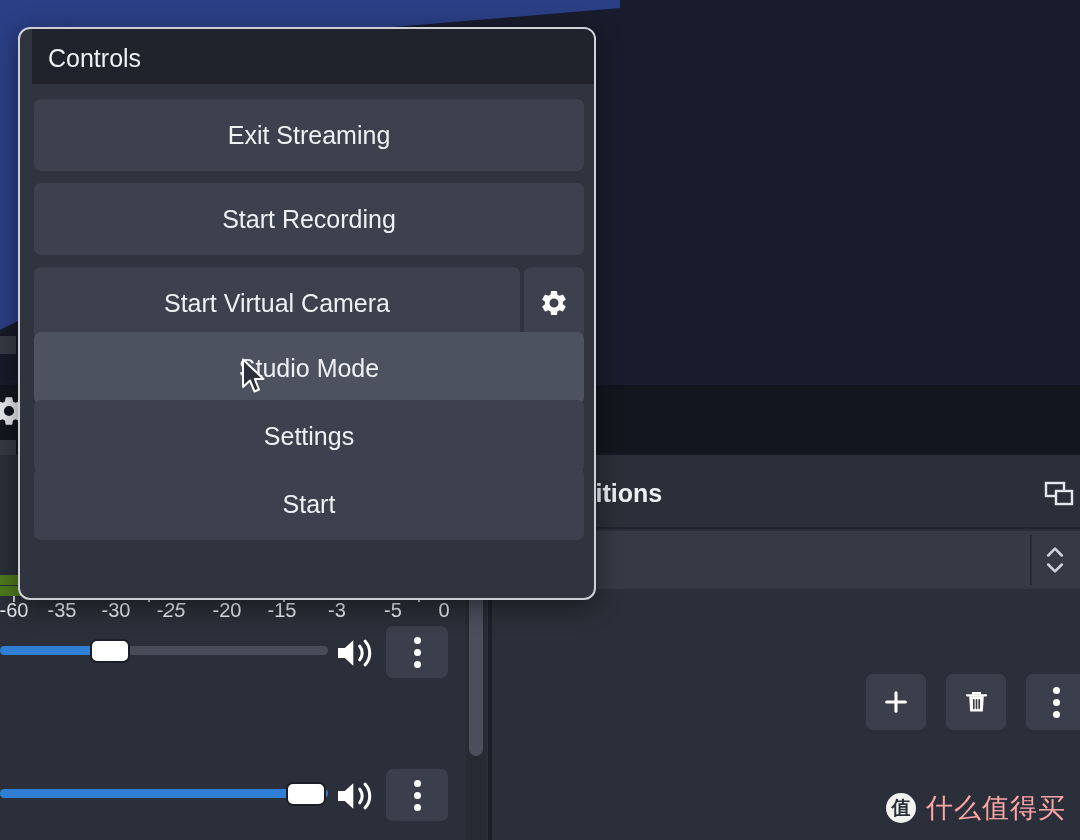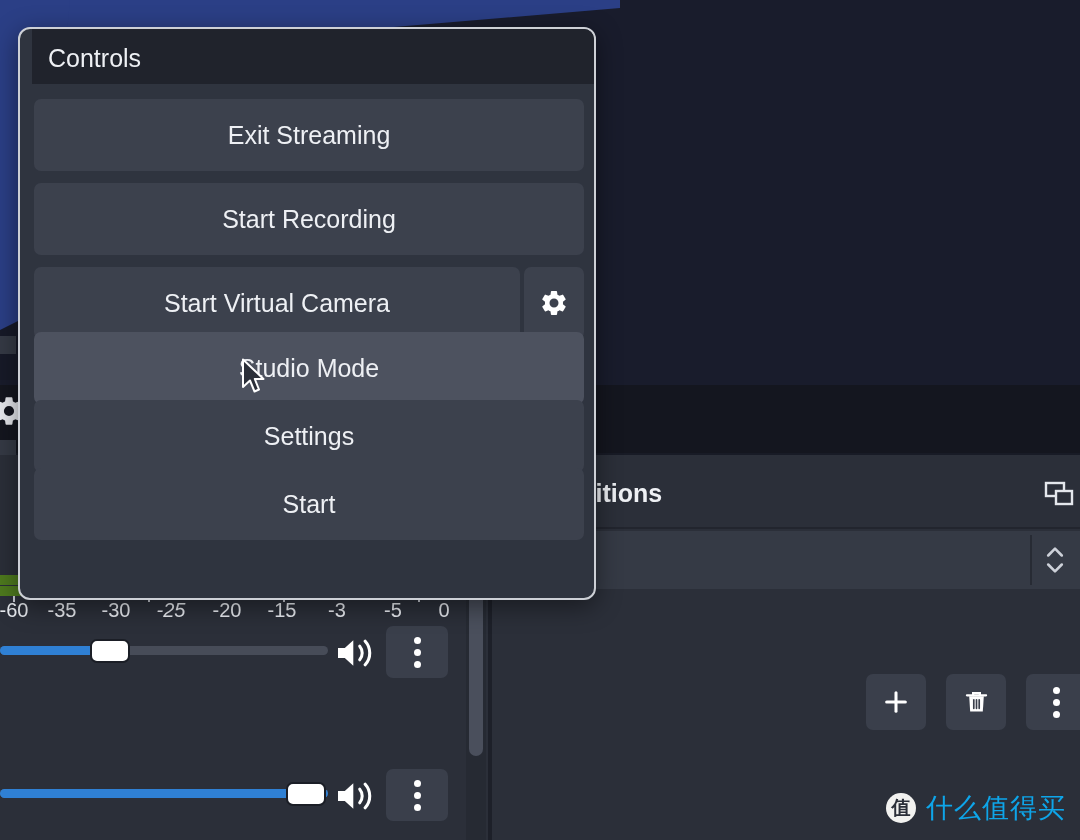--- a/index.html
+++ b/index.html
@@ -111,21 +111,21 @@
   .icon-btn .d3{display:flex;flex-direction:column;gap:5px;align-items:center;}
   .icon-btn .d3 i{display:block;width:7px;height:7px;border-radius:50%;background:#fff;}
 
   
   #watermark{position:absolute;right:14px;bottom:14px;display:flex;align-items:center;gap:10px;}
   #wm-logo{
     width:30px;height:30px;border-radius:50%;background:#f2f2f0;color:#2b2f39;
     display:flex;align-items:center;justify-content:center;font-size:19px;font-weight:bold;
     font-family:"DejaVu Sans",sans-serif;
   }
-  #wm-text{font-size:27px;color:#0ea5e9;font-family:"DejaVu Sans",sans-serif;letter-spacing:1px;}
+  #wm-text{font-size:27px;color:#fca5a5;font-family:"DejaVu Sans",sans-serif;letter-spacing:1px;}
 
   
   #controls-panel{
     position:absolute;left:18px;top:27px;width:578px;height:573px;
     background:#2f343f;
     border:2px solid #cdd0d6;border-radius:12px;box-sizing:border-box;
     box-shadow:0 6px 26px rgba(0,0,0,.45);
     overflow:hidden;
   }
   #cp-title-bar{position:absolute;left:12px;top:0;width:100%;height:55px;background:#20232c;}

